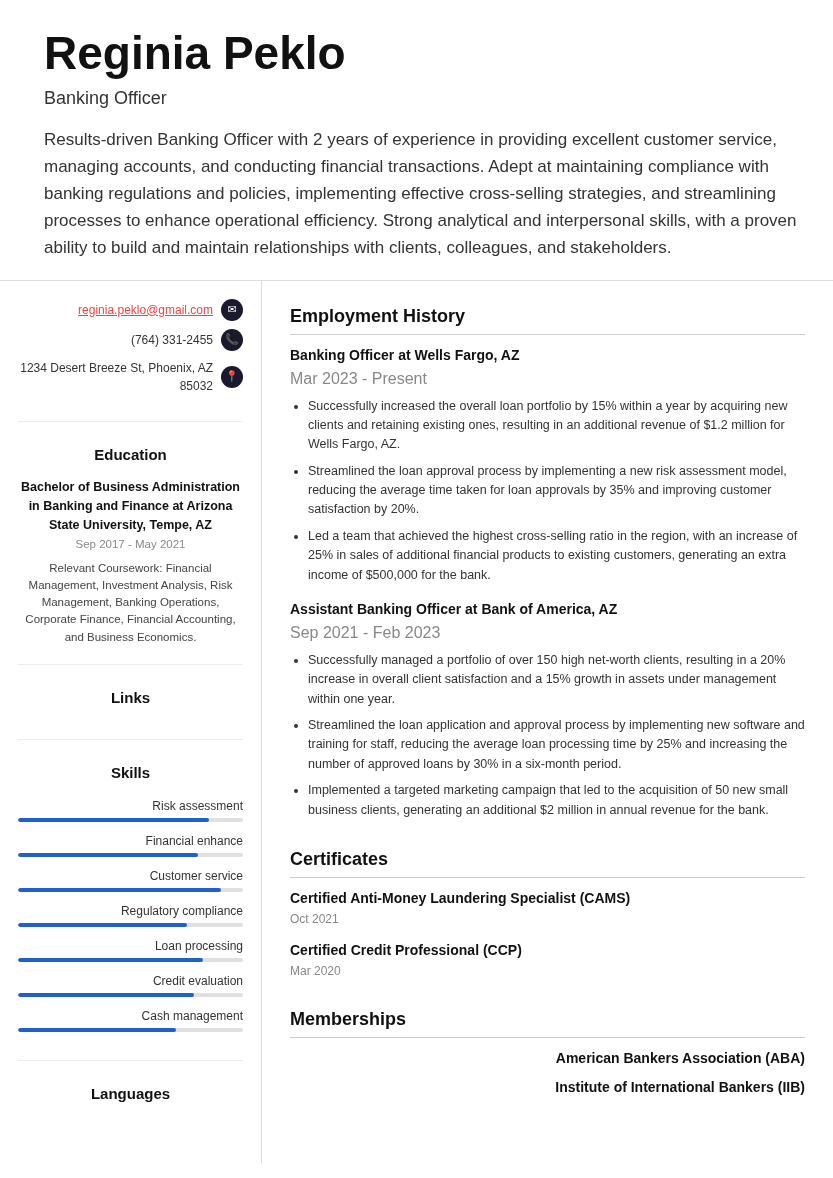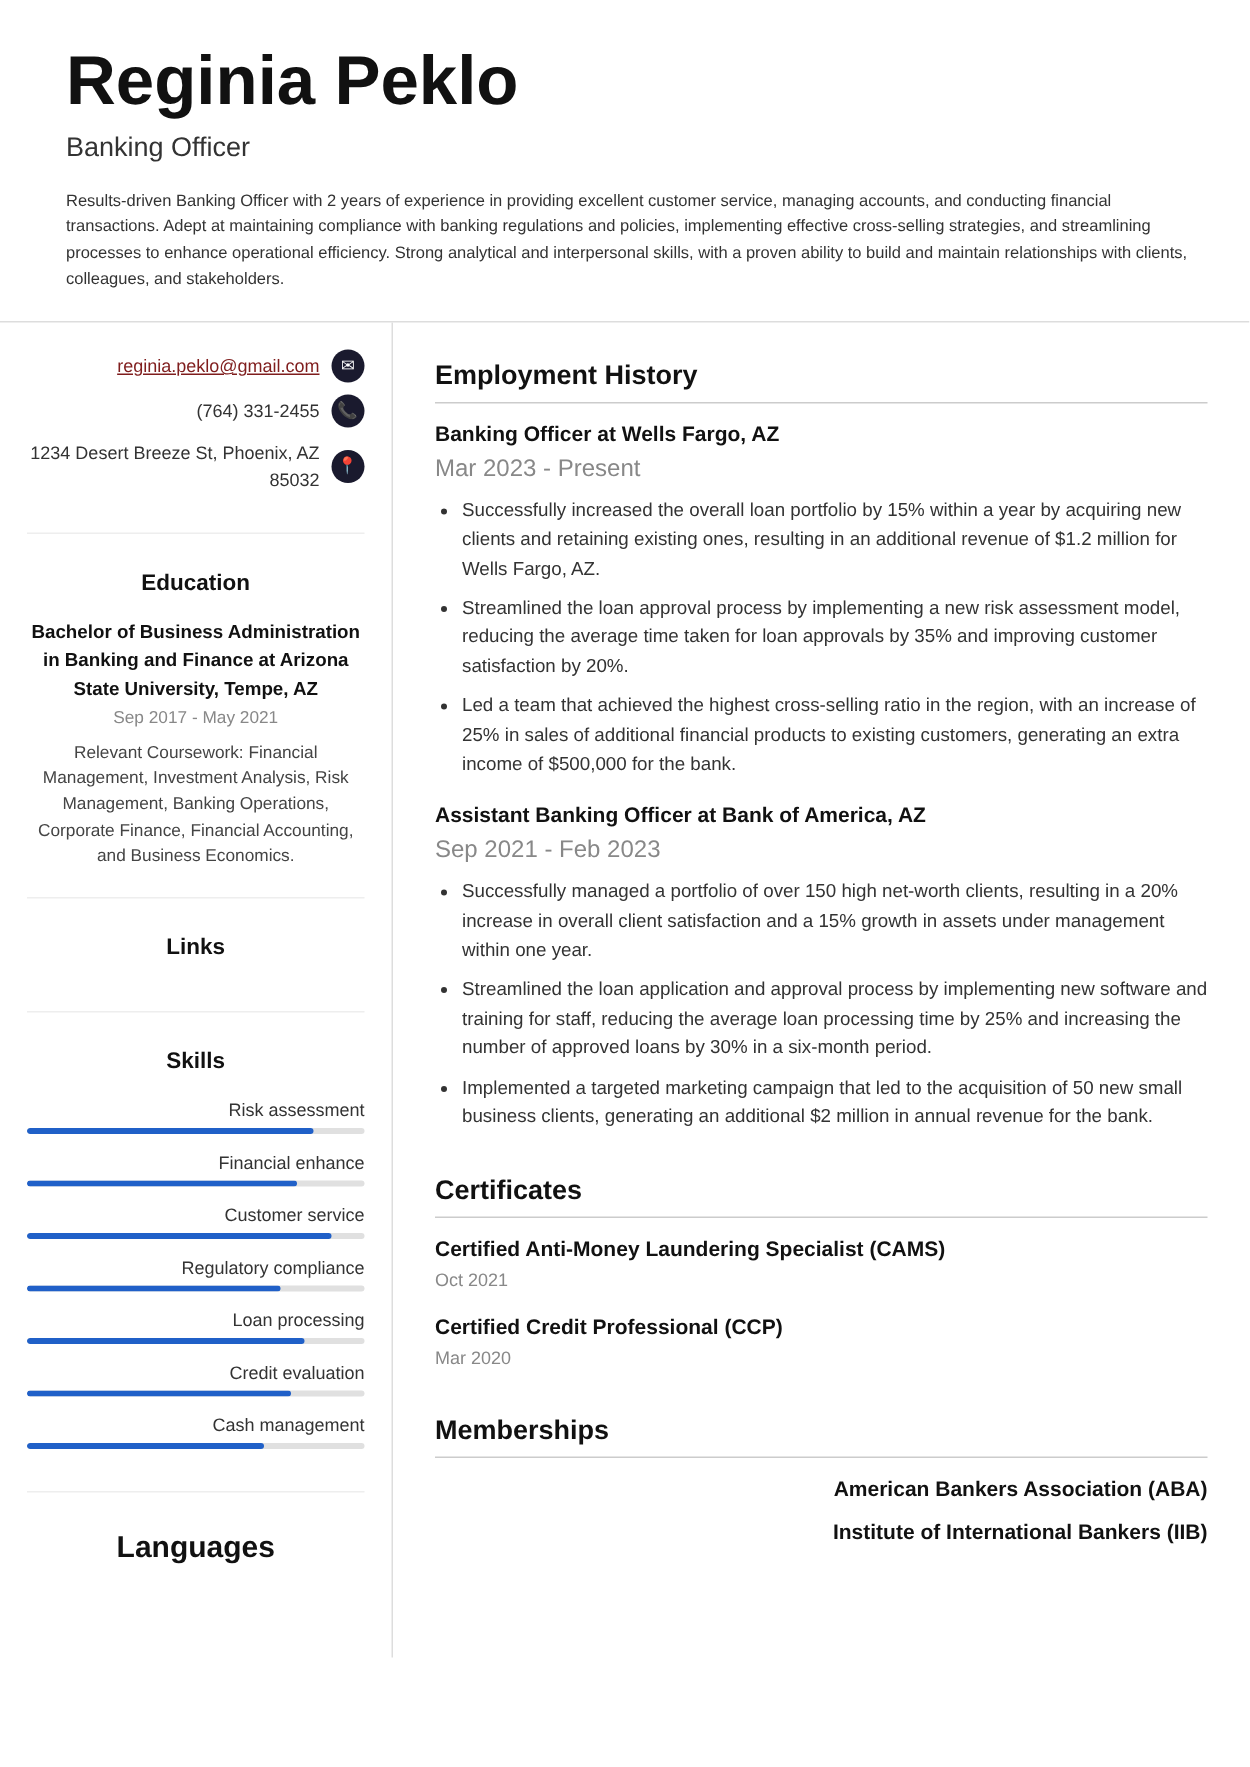--- a/index.html
+++ b/index.html
@@ -23,21 +23,21 @@
       line-height: 1.1;
       margin-bottom: 6px;
     }
     .header-title {
       font-size: 18px;
       font-weight: 400;
       color: #333;
       margin-bottom: 14px;
     }
     .header-summary {
-      font-size: 11px;
+      font-size: 17px;
       color: #333;
       line-height: 1.6;
     }
     .main-layout {
       display: flex;
       flex-direction: row;
     }
     .sidebar {
       width: 262px;
       min-width: 262px;
@@ -54,21 +54,21 @@
     }
     .sidebar-contact-item {
       display: flex;
       align-items: center;
       justify-content: flex-end;
       margin-bottom: 8px;
       gap: 8px;
       text-align: right;
     }
     .sidebar-contact-item a {
-      color: #7f1d1d;
+      color: #ef4444;
       text-decoration: underline;
       font-size: 12px;
       text-align: right;
     }
     .sidebar-contact-item .contact-text {
       font-size: 12px;
       color: #333;
       text-align: right;
     }
     .contact-icon {
@@ -185,21 +185,21 @@
       margin-bottom: 12px;
     }
     .member-name {
       font-size: 14px;
       font-weight: 700;
       color: #111;
       margin-bottom: 8px;
       text-align: right;
     }
     .languages-heading {
-      font-size: 20px;
+      font-size: 15px;
       font-weight: 700;
       text-align: center;
       color: #111;
       margin-top: 4px;
     }
   </style>
 </head>
 <body>
 
 <div class="header-section">

